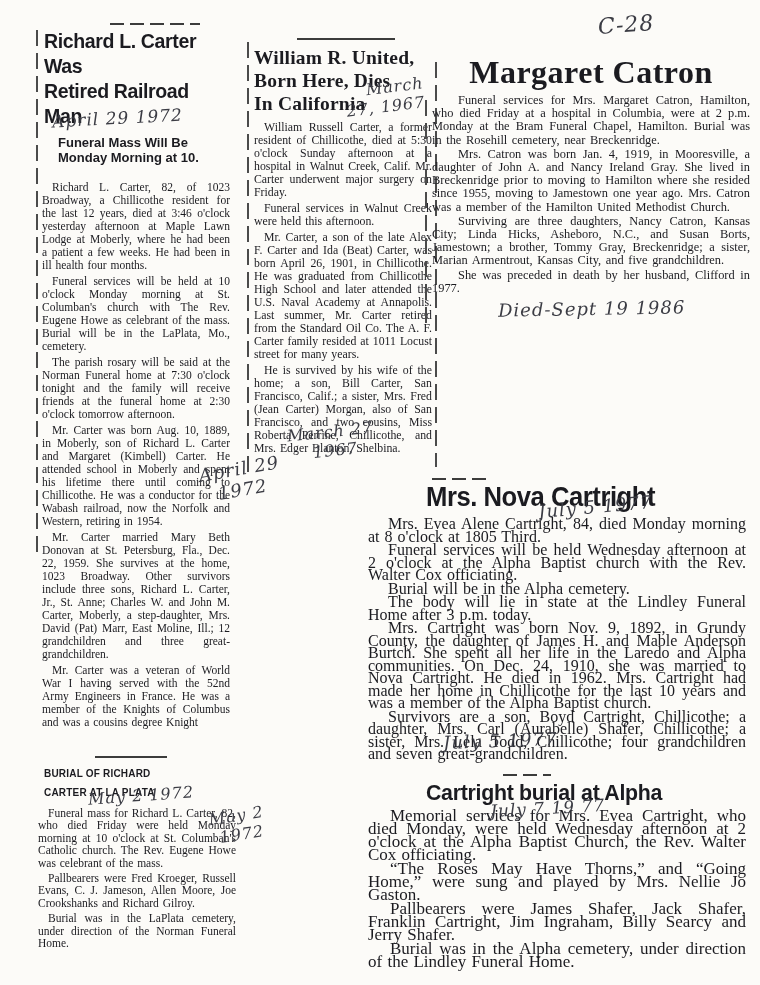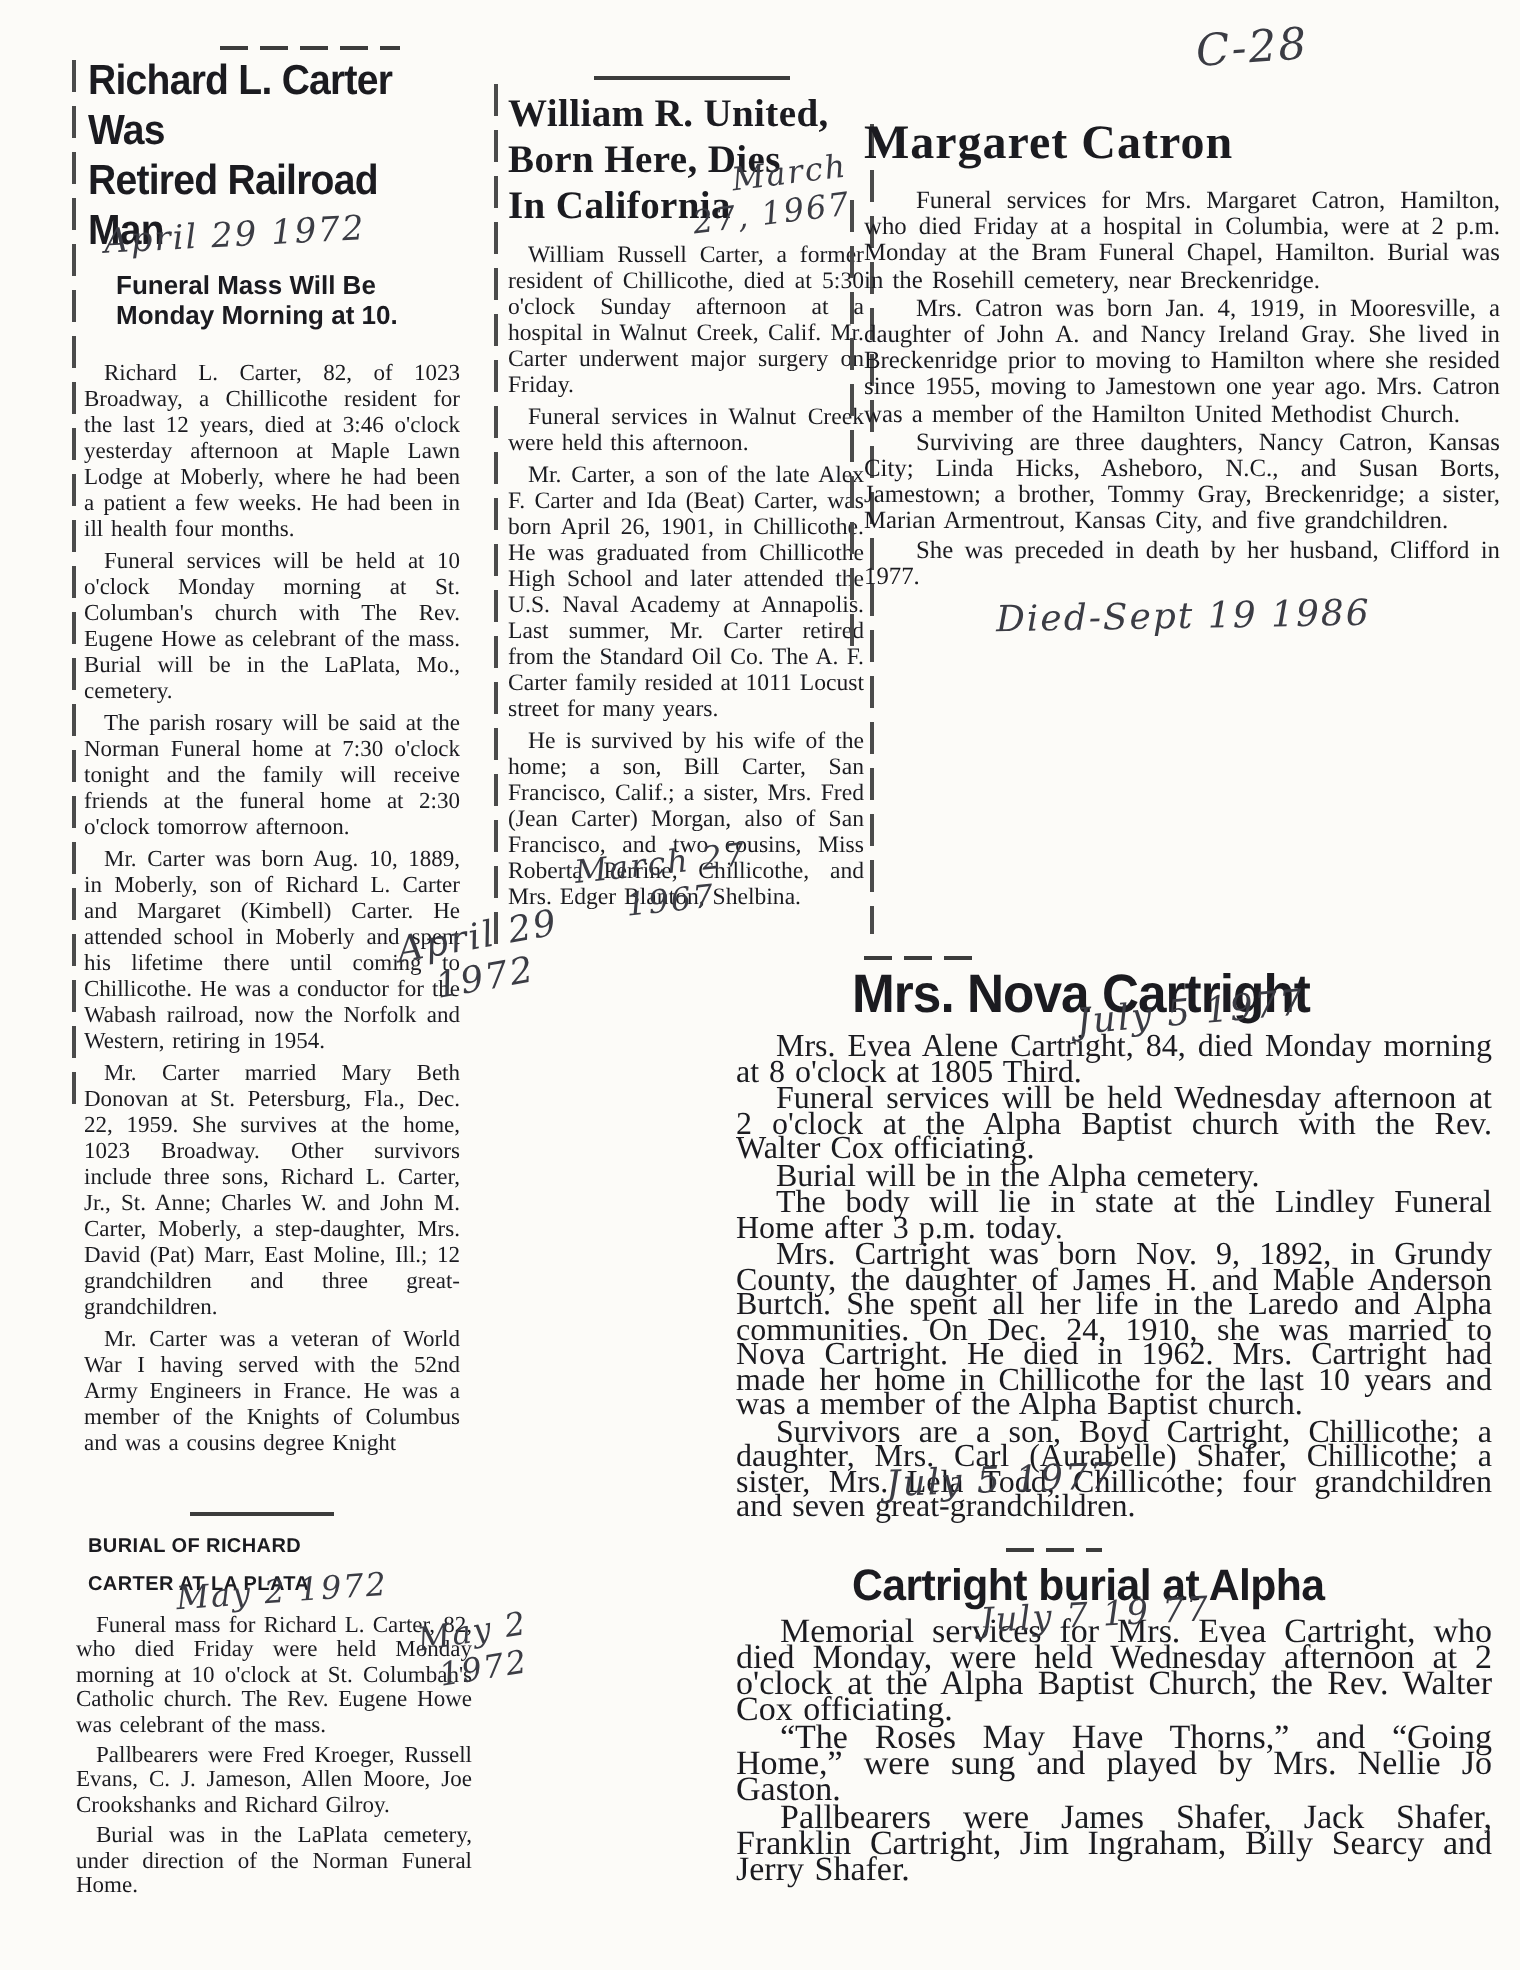--- a/index.html
+++ b/index.html
@@ -29,21 +29,21 @@
   #clip-burial .headline{margin:8px 0 0 24px;font-family:"Liberation Sans",sans-serif;font-weight:bold;font-size:10px;line-height:19px;letter-spacing:0.2px;}
   #clip-burial .newsbody{margin:5px 0 0 18px;width:198px;font-size:11.5px;line-height:12.4px;}
 
   
   #clip-william{left:245px;top:36px;width:194px;}
   #clip-william .headline{margin:10px 0 0 9px;font-weight:bold;font-size:19.5px;line-height:23px;letter-spacing:0.2px;}
   #clip-william .newsbody{margin:6px 0 0 9px;width:178px;font-size:11.8px;line-height:13px;}
 
   
   #clip-catron{left:432px;top:56px;width:318px;}
-  #clip-catron .headline{text-align:left;font-weight:bold;font-size:24px;line-height:32px;letter-spacing:0.5px;}
+  #clip-catron .headline{text-align:center;font-weight:bold;font-size:32px;line-height:32px;letter-spacing:0.5px;}
   #clip-catron .newsbody{margin-top:6px;font-size:12.4px;line-height:13.2px;}
   #clip-catron .newsbody p{text-indent:26px;margin-bottom:1px;word-spacing:1.5px;}
 
   
   #clip-nova{left:368px;top:476px;width:378px;}
   #clip-nova .headline{margin-left:58px;font-family:"Liberation Sans",sans-serif;font-weight:bold;font-size:27px;line-height:30px;letter-spacing:-0.5px;transform:scaleX(0.95);transform-origin:left top;}
   #clip-nova .newsbody{margin-top:6px;font-size:16px;line-height:12.5px;}
   #clip-nova .newsbody p{text-indent:20px;margin-bottom:1px;}
 
   
@@ -136,20 +136,21 @@
     </div>
   </div>
 
   <div class="clip" id="clip-cartburial">
     <div class="hrule dashed" style="left:135px;top:-6px;width:48px;"></div>
     <div class="headline">Cartright burial at Alpha</div>
     <div class="newsbody">
       <p>Memorial services for Mrs. Evea Cartright, who died Monday, were held Wednesday afternoon at 2 o'clock at the Alpha Baptist Church, the Rev. Walter Cox officiating.</p>
       <p>“The Roses May Have Thorns,” and “Going Home,” were sung and played by Mrs. Nellie Jo Gaston.</p>
       <p>Pallbearers were James Shafer, Jack Shafer, Franklin Cartright, Jim Ingraham, Billy Searcy and Jerry Shafer.</p>
+      <p>Burial was in the Alpha cemetery, under direction of the Lindley Funeral Home.</p>
     </div>
   </div>
 
   <div class="hand" style="left:598px;top:12px;font-size:22px;transform:rotate(-4deg);">C-28</div>
 
   <div class="hand" style="left:52px;top:108px;font-size:17px;transform:rotate(-3deg);">April 29 1972</div>
 
   <div class="hand" style="left:345px;top:78px;font-size:16px;transform:rotate(-7deg);">
     <span style="margin-left:22px;">March</span>
     <span class="l2">27, 1967</span>

